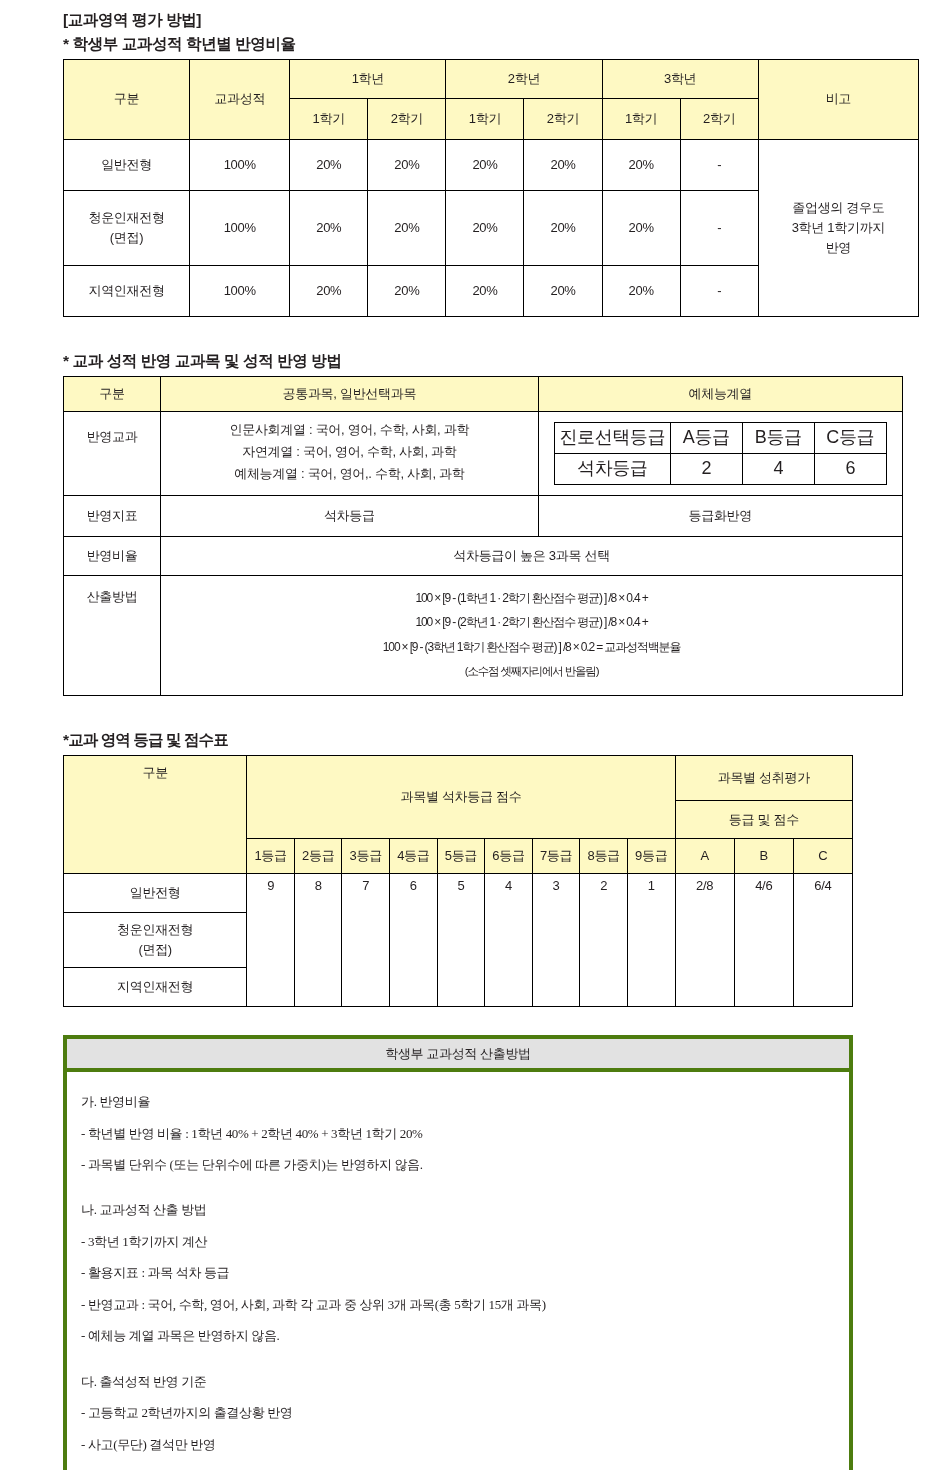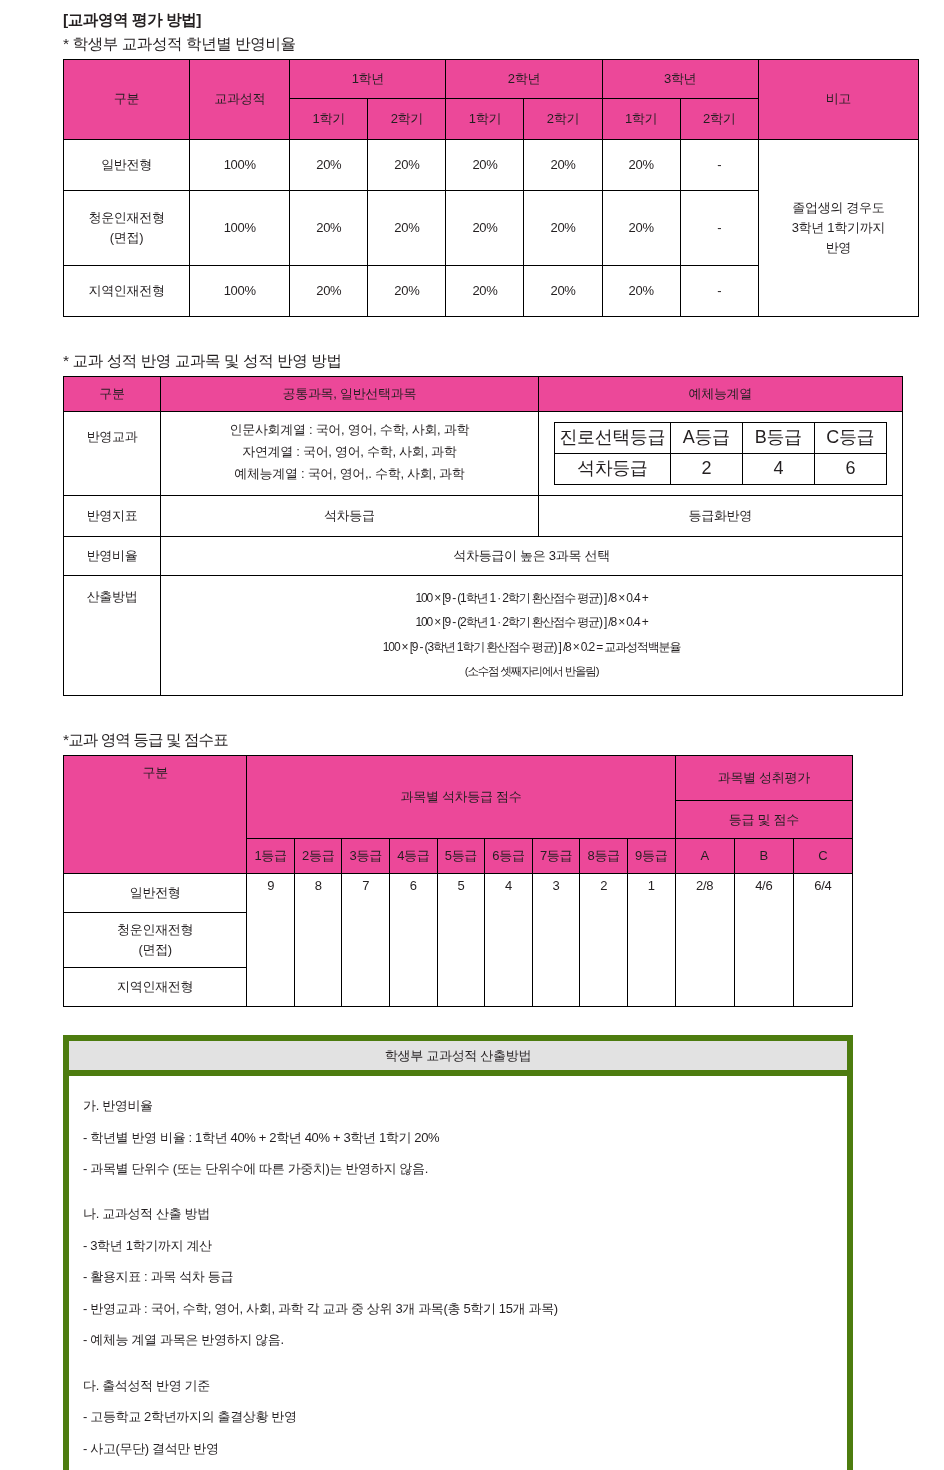--- a/index.html
+++ b/index.html
@@ -26,21 +26,21 @@
   
   .doc-title {
     font-size: 15.5px;
     font-weight: bold;
     letter-spacing: -0.4px;
     margin: 2px 0 3px 0;
     line-height: 1.35;
   }
   .sec-title {
     font-size: 15.5px;
-    font-weight: normal;
+    font-weight: bold;
     letter-spacing: -0.4px;
     line-height: 1.35;
     margin: 0 0 4px 0;
   }
   .sec-title.tight { letter-spacing: -0.9px; }
   .gap-lg { height: 34px; }
   .gap-md { height: 28px; }
 
   
   table.grid {
@@ -52,21 +52,21 @@
   table.grid td, table.grid th {
     border: 1px solid #000000;
     text-align: center;
     vertical-align: middle;
     font-weight: normal;
     padding: 2px 3px;
     letter-spacing: -0.3px;
     line-height: 1.55;
   }
   table.grid .hd {
-    background: #ec4899;
+    background: #fef9c3;
   }
 
   
   #table-ratio { width: 856px; }
   #table-ratio .c-gubun  { width: 126px; }
   #table-ratio .c-score  { width: 100px; }
   #table-ratio .c-sem    { width: 78px;  }
   #table-ratio .c-note   { width: 160px; }
   #table-ratio .r-h1 td  { height: 34px; }
   #table-ratio .r-h2 td  { height: 36px; }
@@ -122,22 +122,23 @@
   #table-grade .r-d3 td     { height: 34px; }
 
   
   #table-method {
     width: 790px;
     border-collapse: collapse;
     table-layout: fixed;
     font-size: 13px;
   }
   #table-method td {
-    border: 6px solid #4d7c0f;
+    border: 4px solid #4d7c0f;
     padding: 0;
+    font-family: Liberation Serif, serif;
   }
   #table-method .m-head {
     background: #e2e2e2;
     text-align: center;
     height: 29px;
     letter-spacing: -0.3px;
   }
   #table-method .m-body {
     padding: 14px 14px 16px 14px;
     text-align: left;

